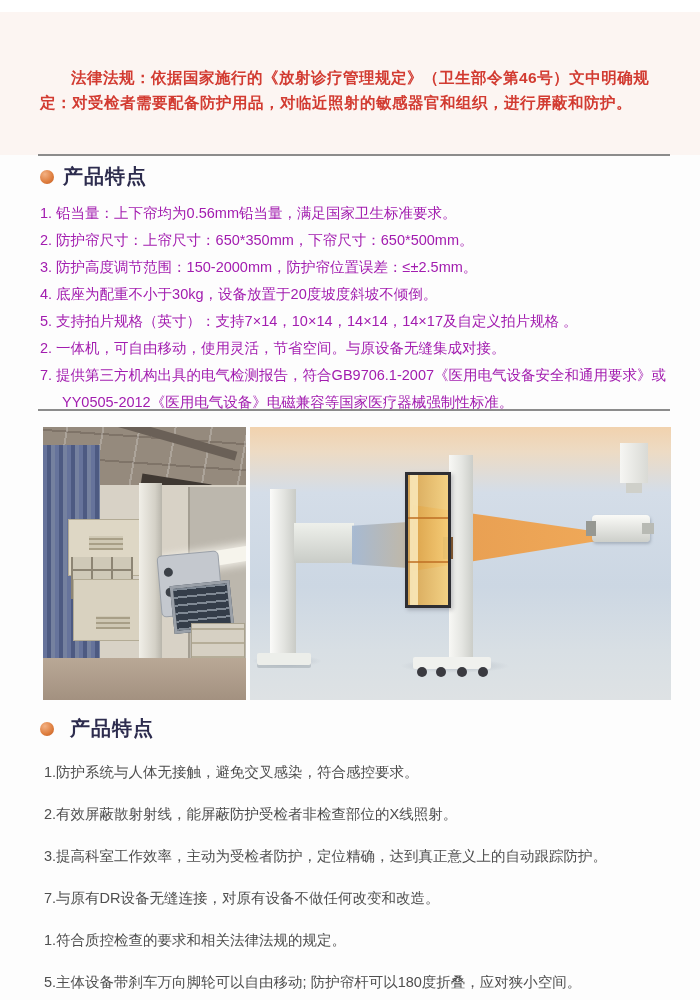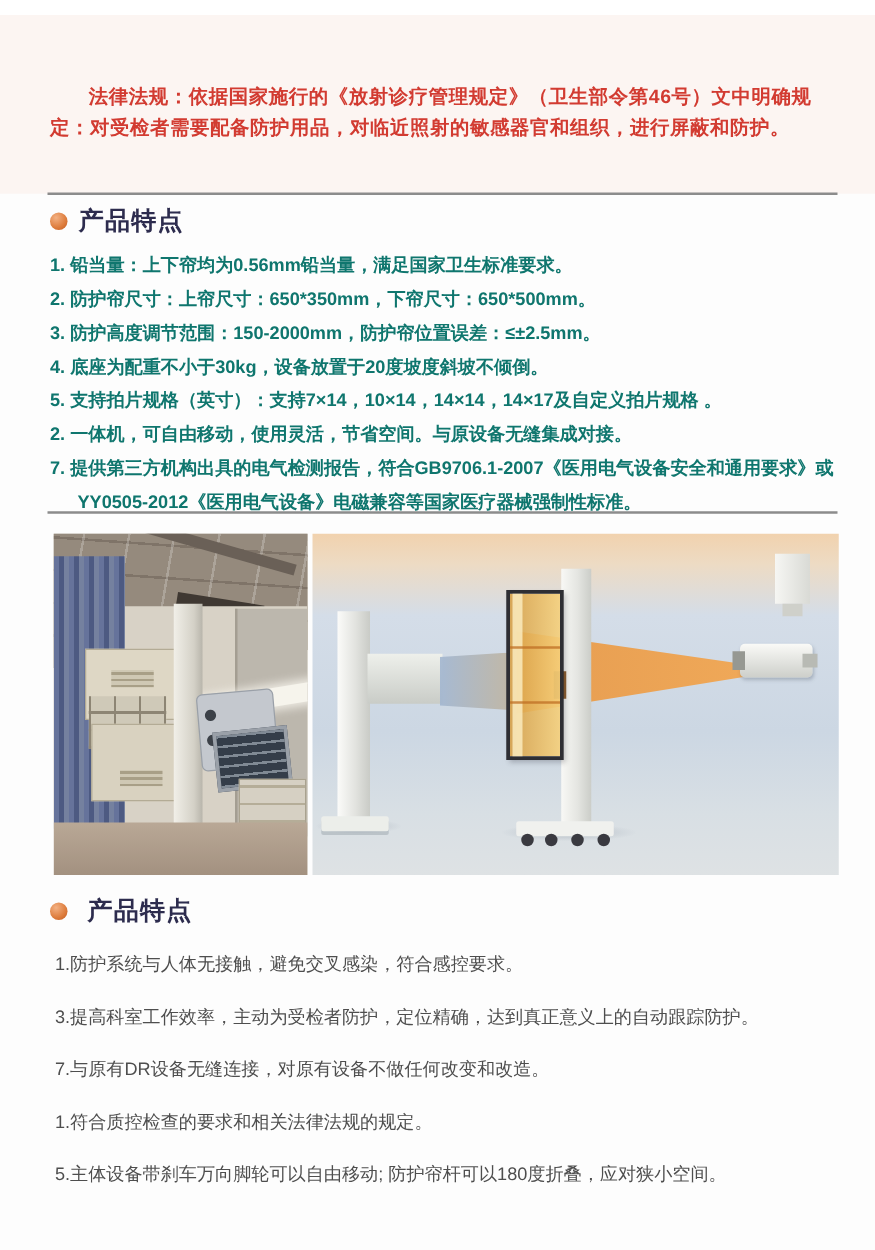--- a/index.html
+++ b/index.html
@@ -19,21 +19,21 @@
   
   .sec-header { position:absolute; left:40px; display:flex; align-items:center; gap:9px; }
   .sec-header.h1 { top:151px; }
   .sec-header.h2 { top:703px;gap:16px; }
   .dot { width:14px; height:14px; border-radius:50%;
          background:radial-gradient(circle at 35% 30%, #f3b183, #dd7c3c 60%, #c05a20); }
   .sec-title { color:#2d2c4e; font-size:20px; font-weight:bold; letter-spacing:1px; }
 
   
   .tech-list { position:absolute; left:40px; top:188px; width:632px; }
-  .tech-list .item { color:#0f766e; font-size:14.5px; line-height:27px; padding-left:22px; text-indent:-22px;font-weight:bold; }
+  .tech-list .item { color:#a21caf; font-size:14.5px; line-height:27px; padding-left:22px; text-indent:-22px; }
   .feat-list { position:absolute; left:44px; top:745px; width:632px; }
   .feat-list .item { color:#4e4e4e; font-size:14.5px; line-height:30px; margin-bottom:12px; }
 
   
   .figures { position:absolute; left:43px; top:415px; width:628px; height:273px; display:flex; gap:4px; }
   .fig { position:relative; overflow:hidden; }
   .fig * { position:absolute; }
 
   
   .photo { width:203px; height:273px; background:#cdc3b6; }
@@ -202,19 +202,20 @@
     </div>
   </div>
 
   <div class="sec-header h2">
     <span class="dot"></span>
     <span class="sec-title">产品特点</span>
   </div>
 
   <div class="feat-list">
     <div class="item">1.防护系统与人体无接触，避免交叉感染，符合感控要求。</div>
+    <div class="item">2.有效屏蔽散射射线，能屏蔽防护受检者非检查部位的X线照射。</div>
     <div class="item">3.提高科室工作效率，主动为受检者防护，定位精确，达到真正意义上的自动跟踪防护。</div>
     <div class="item">7.与原有DR设备无缝连接，对原有设备不做任何改变和改造。</div>
     <div class="item">1.符合质控检查的要求和相关法律法规的规定。</div>
     <div class="item">5.主体设备带刹车万向脚轮可以自由移动; 防护帘杆可以180度折叠，应对狭小空间。</div>
   </div>
 
 </div>
 
 </body></html>

